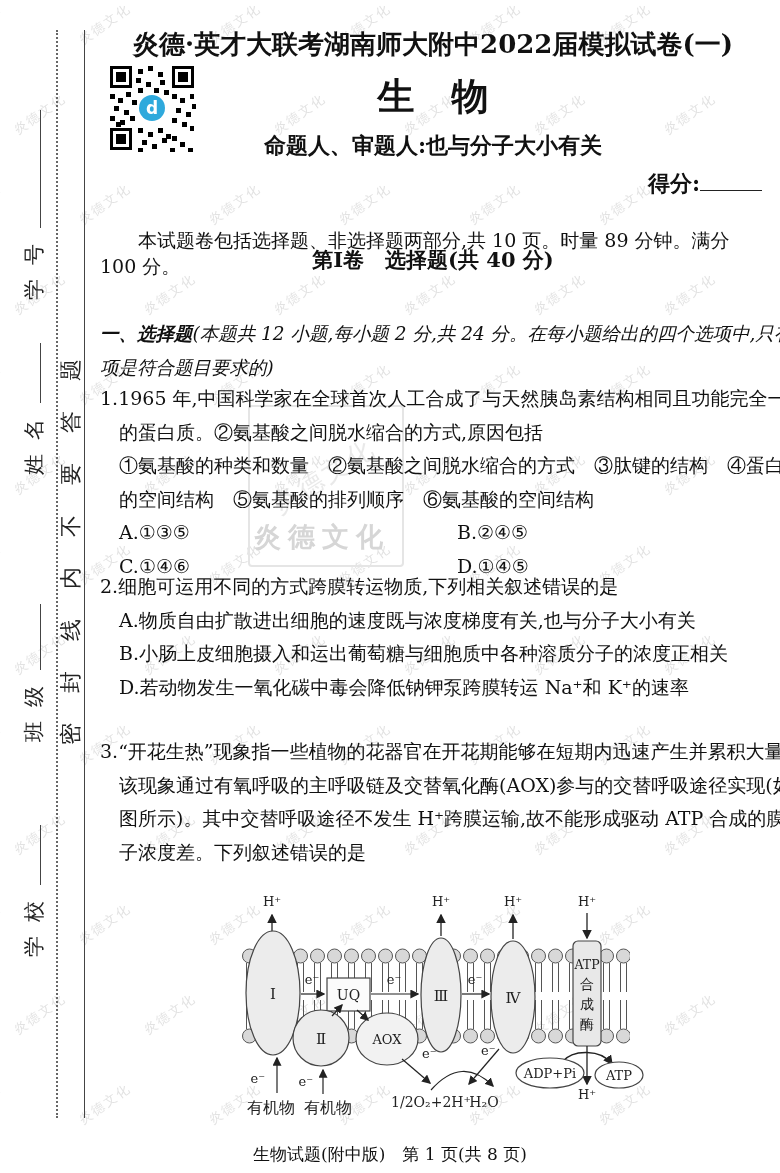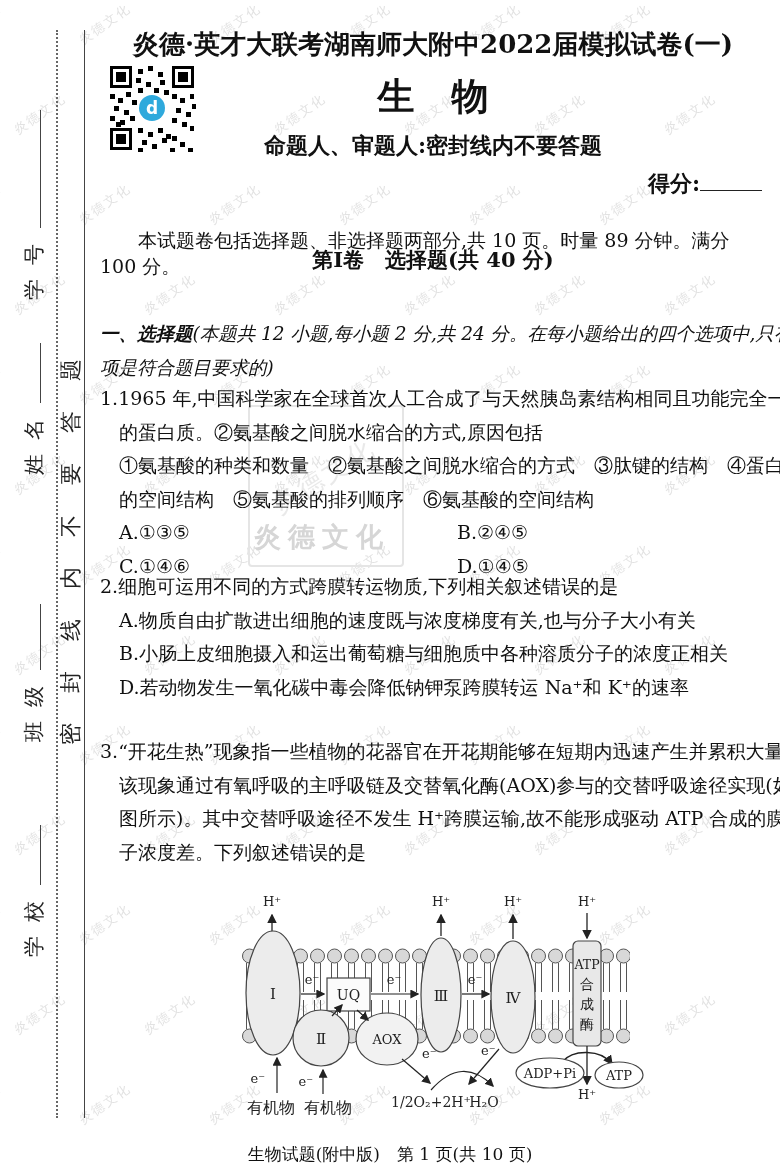--- a/index.html
+++ b/index.html
@@ -178,21 +178,21 @@
         <rect x="2" y="64" width="22" height="22" fill="#000"></rect>
           <rect x="5" y="67" width="16" height="16" fill="#fff"></rect>
           <rect x="8" y="70" width="10" height="10" fill="#000"></rect>
       </g>
       <path fill="#000" d="M30,5h5v5h-5z M40,2h5v5h-5z M50,8h5v5h-5z M28,14h5v5h-5z M38,18h5v5h-5z M52,16h5v5h-5z M30,24h5v5h-5z M46,24h5v5h-5z M56,26h5v5h-5z M2,30h5v5h-5z M10,34h5v5h-5z M18,28h5v5h-5z M24,36h5v5h-5z M6,42h5v5h-5z M16,46h5v5h-5z M2,52h5v5h-5z M12,56h5v5h-5z M22,52h5v5h-5z M8,58h5v5h-5z M64,30h5v5h-5z M72,34h5v5h-5z M82,30h4v5h-4z M68,44h5v5h-5z M78,48h5v5h-5z M84,40h4v5h-4z M64,54h5v5h-5z M74,58h5v5h-5z M82,62h4v5h-4z M30,64h5v5h-5z M40,68h5v5h-5z M50,64h5v5h-5z M58,70h5v5h-5z M34,76h5v5h-5z M44,80h5v5h-5z M54,74h5v5h-5z M64,72h5v5h-5z M72,78h5v5h-5z M80,84h5v4h-5z M30,84h5v4h-5z M62,84h5v4h-5z"></path>
       <circle cx="44" cy="44" r="13" fill="#2fa9dc"></circle>
       <text x="44" y="50" text-anchor="middle" font-size="17" font-weight="bold" fill="#fff" font-family="'DejaVu Sans',sans-serif">d</text>
     </svg>
 
     <div class="abs subject">生　物</div>
-    <div class="abs authors">命题人、审题人:密封线内不要答题</div>
+    <div class="abs authors">命题人、审题人:也与分子大小有关</div>
 
     <div class="score-row">
       <span>得分:</span><span class="score-blank"></span>
     </div>
 
     <div class="abs intro">本试题卷包括选择题、非选择题两部分,共 10 页。时量 89 分钟。满分 100 分。</div>
     <div class="abs sec-title">第Ⅰ卷　选择题(共 40 分)</div>
 
     <div class="abs part-head">
       <div class="q-line"><span class="part-bold">一、选择题</span><span>(本题共 12 小题,每小题 2 分,共 24 分。在每小题给出的四个选项中,只有一</span></div>
@@ -311,14 +311,14 @@
         <text x="352" y="208" text-anchor="middle" font-size="13">H⁺</text>
 
         <ellipse cx="315" cy="182" rx="34" ry="15" fill="#fff" stroke="#444" stroke-width="1.2"></ellipse>
         <text x="315" y="187" text-anchor="middle" font-size="13">ADP+Pi</text>
         <ellipse cx="384" cy="184" rx="24" ry="13" fill="#fff" stroke="#444" stroke-width="1.2"></ellipse>
         <text x="384" y="189" text-anchor="middle" font-size="13">ATP</text>
       </svg>
     </div>
   </div>
 
-  <div class="page-footer">生物试题(附中版)　第 1 页(共 10 页)</div>
+  <div class="page-footer">生物试题(附中版)　第 1 页(共 8 页)</div>
 </div>
 
 </body></html>

